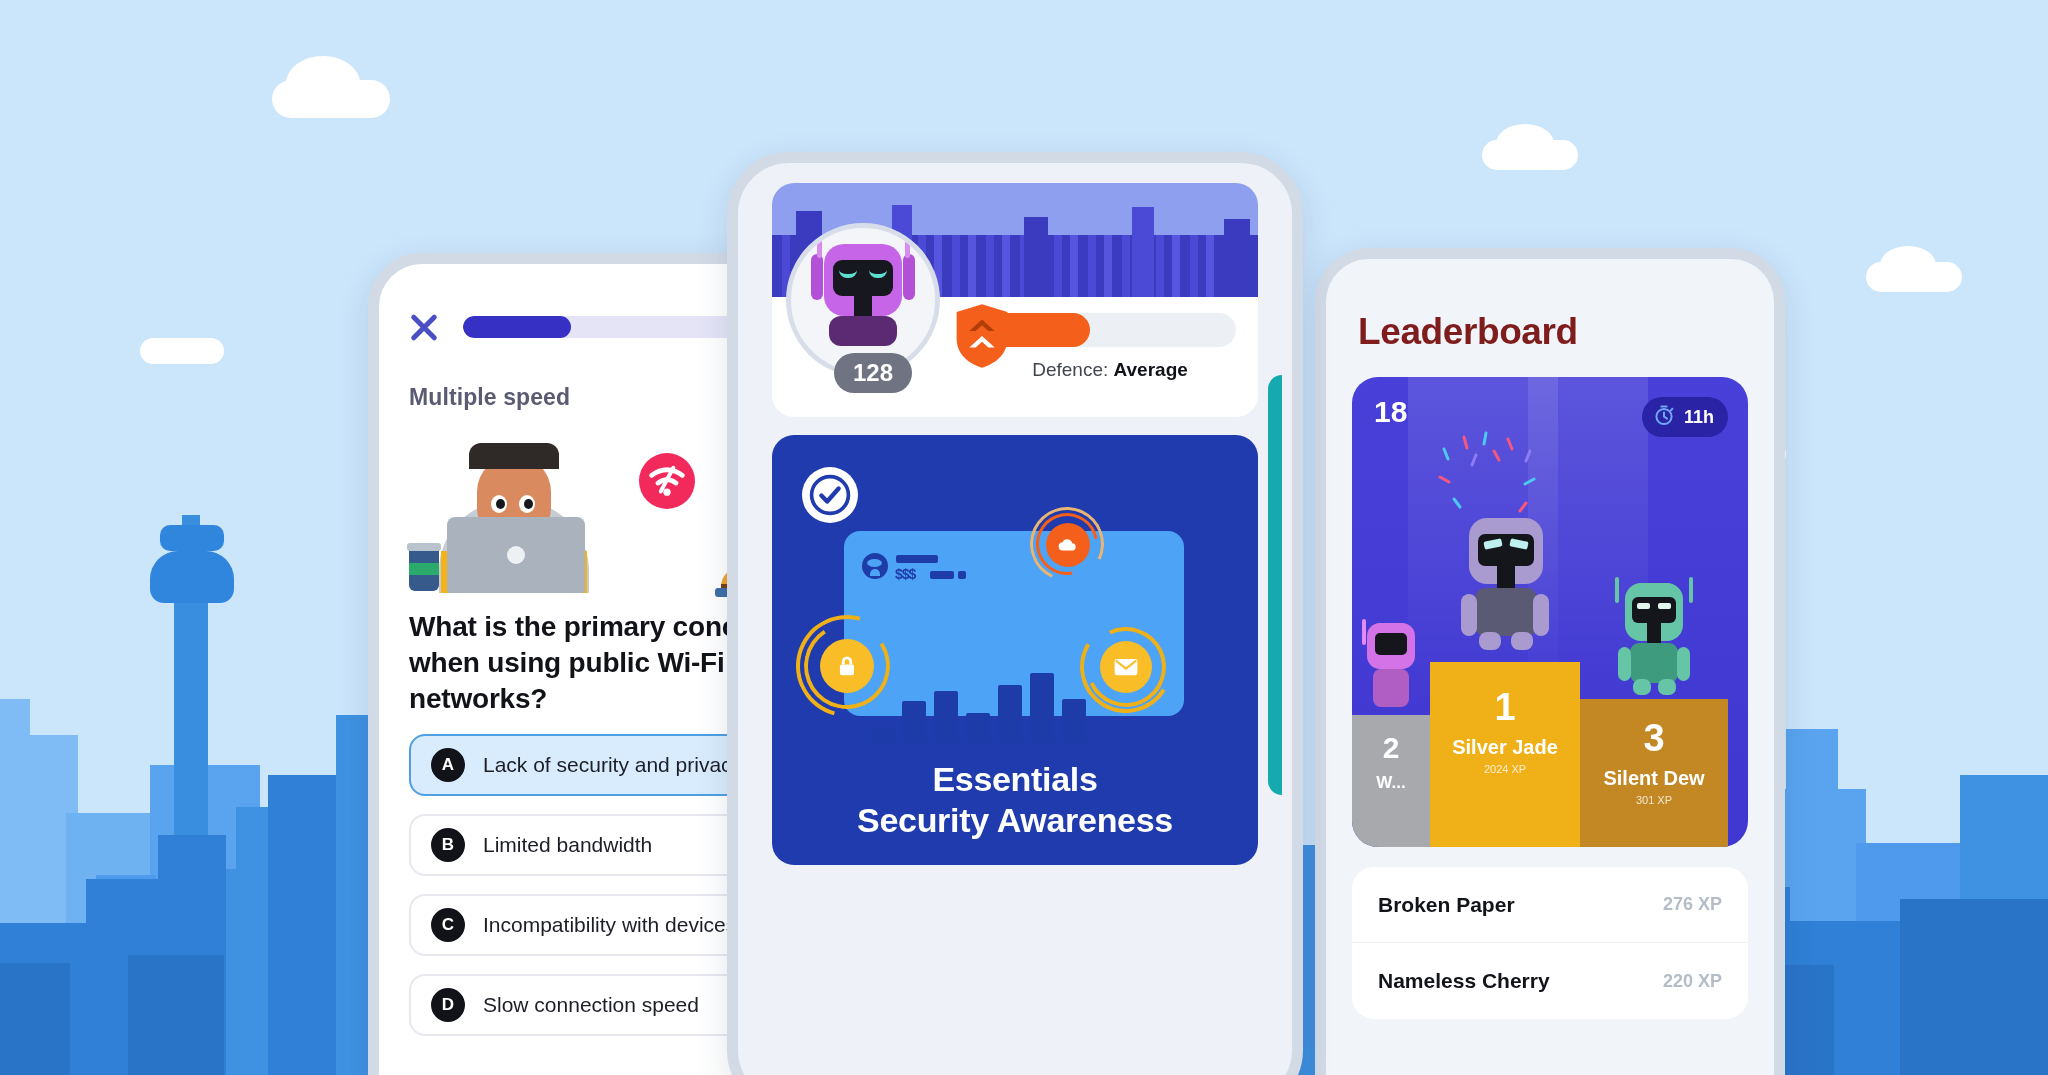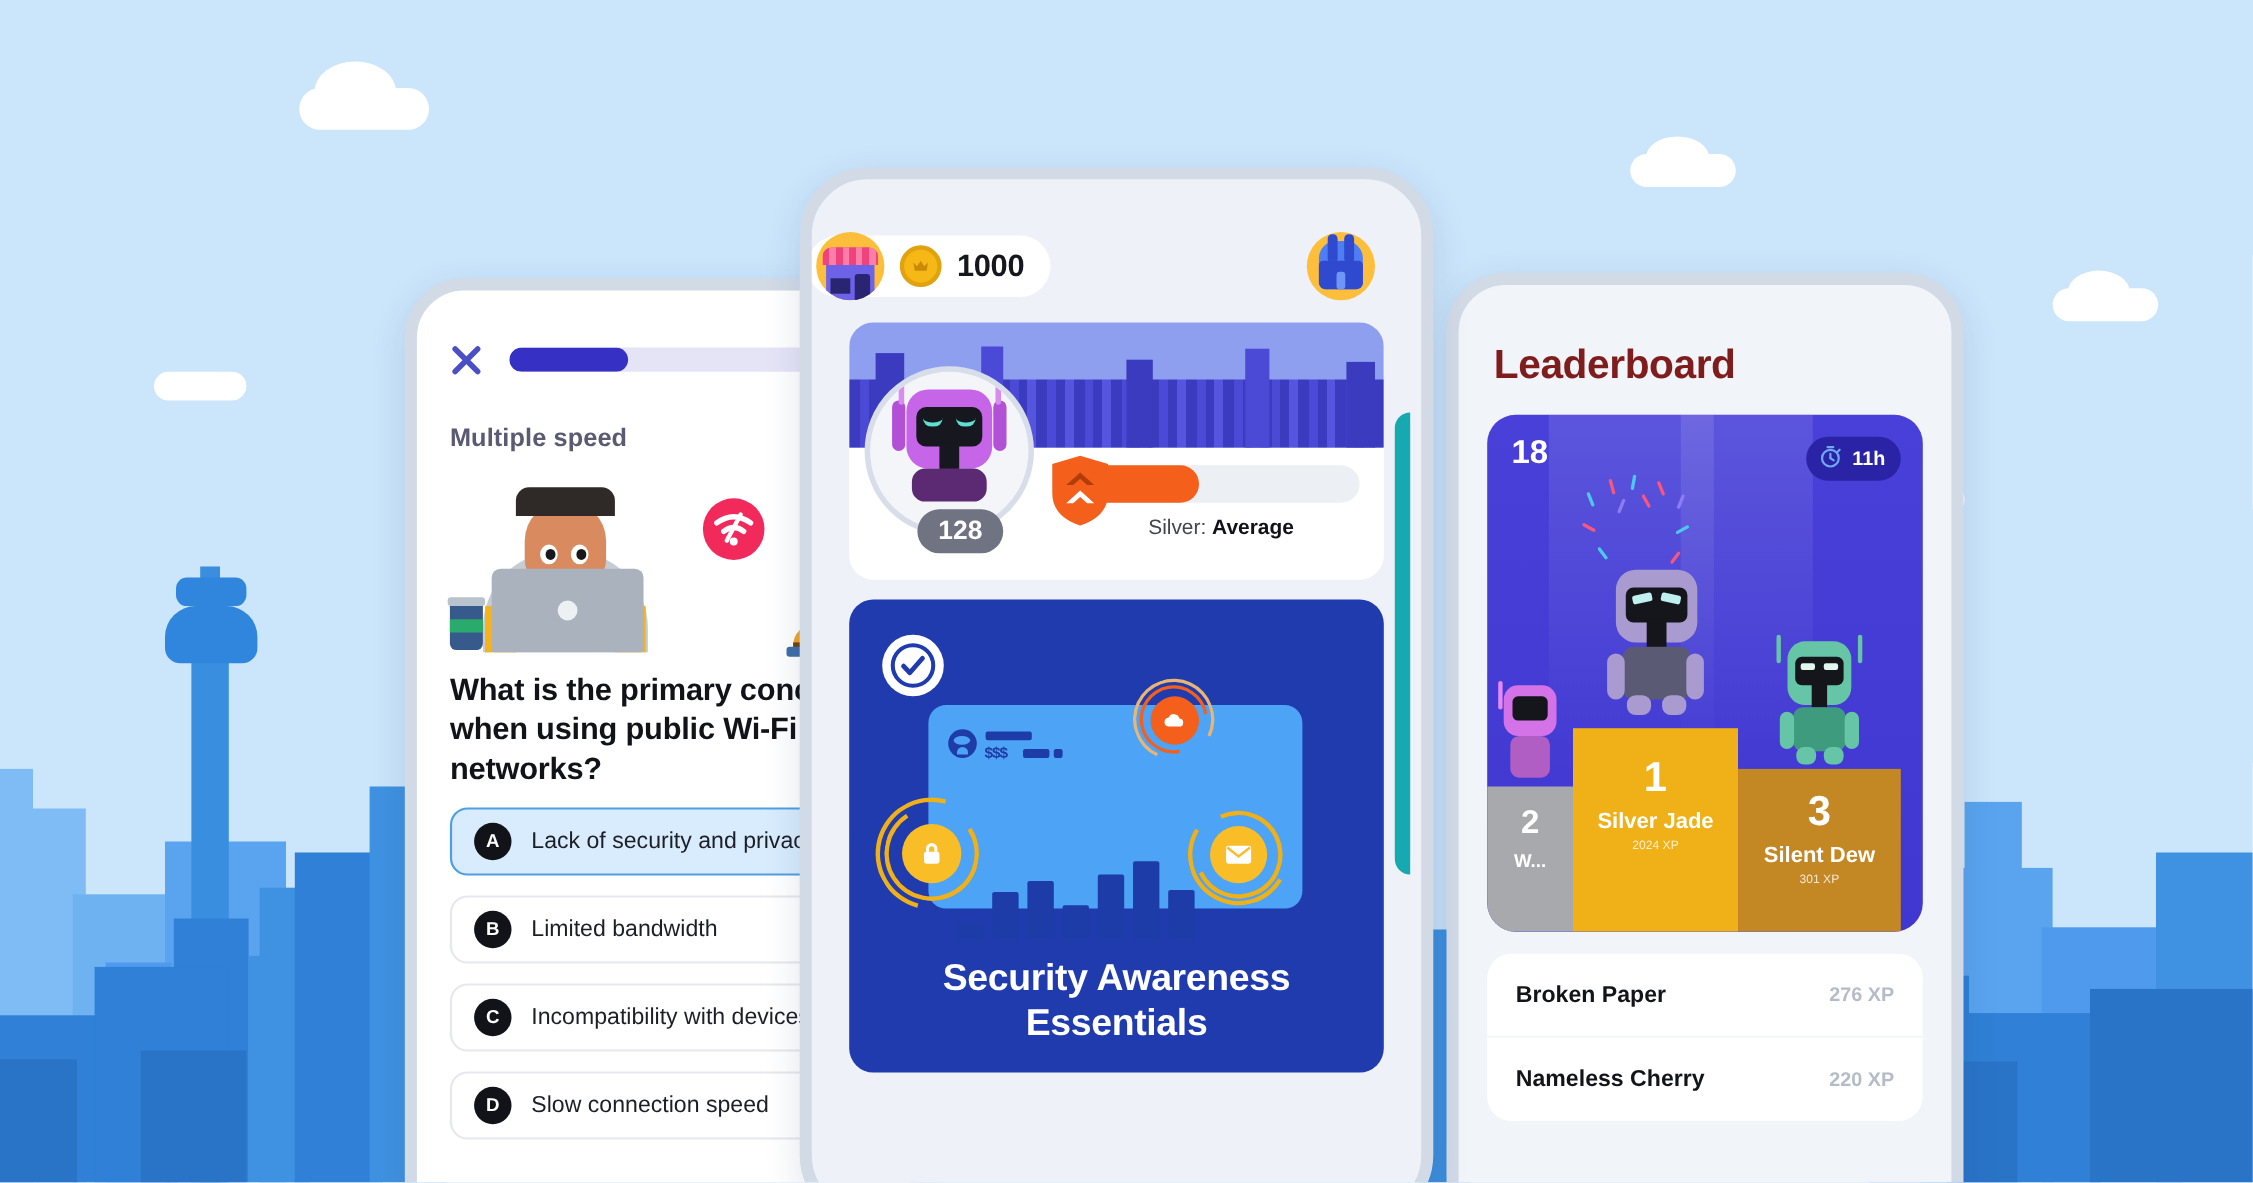--- a/index.html
+++ b/index.html
@@ -412,45 +412,20 @@
       </div>
       <div class="lb-row">
         <span class="nm">Nameless Cherry</span>
         <span class="xp">220 XP</span>
       </div>
     </div>
   </div>
 
   <div class="phone" id="phone-center">
 
-    <div class="home-top">
-      <div class="coin-pill">
-        <div class="shop-ico">
-          <div style="position:absolute;left:9px;bottom:0;width:44px;height:34px;background:#6d63e8;"></div>
-          <div style="position:absolute;left:13px;bottom:6px;width:18px;height:14px;background:#2a2570;"></div>
-          <div style="position:absolute;left:35px;bottom:0;width:14px;height:24px;background:#2a2570;border-radius:3px 3px 0 0;"></div>
-          <div style="position:absolute;left:6px;top:14px;width:50px;height:16px;background:#f0437e;border-radius:8px 8px 0 0;"></div>
-          <div style="position:absolute;left:6px;top:14px;width:50px;height:16px;background:repeating-linear-gradient(90deg,#f0437e 0 6px,#fb7fa8 6px 12px);border-radius:8px 8px 0 0;"></div>
-        </div>
-        <div class="coin">
-          <svg viewBox="0 0 24 24">
-              <path d="M4 8 l4 4 l4 -6 l4 6 l4 -4 l-1.6 9 h-12.8 z" fill="#c98b07"></path>
-            </svg>
-        </div>
-        <span class="coin-num">1000</span>
-      </div>
-
-      <div class="bag-ico">
-        <div style="position:absolute;left:11px;top:8px;width:40px;height:44px;background:#4f7df3;border-radius:16px 16px 6px 6px;"></div>
-        <div style="position:absolute;left:11px;top:26px;width:40px;height:26px;background:#2f49cf;border-radius:4px 4px 6px 6px;"></div>
-        <div style="position:absolute;left:19px;top:2px;width:9px;height:26px;background:#2f49cf;border-radius:4px;"></div>
-        <div style="position:absolute;left:34px;top:2px;width:9px;height:26px;background:#2f49cf;border-radius:4px;"></div>
-        <div style="position:absolute;left:27px;top:36px;width:8px;height:16px;background:#6f95f7;border-radius:3px;"></div>
-      </div>
-    </div>
 
     <div class="hero-card">
       <div class="hero-sky">
         <div style="position:absolute;left:0;bottom:0;width:100%;height:62px;background:repeating-linear-gradient(90deg,#3b3bbf 0 10px,#4a4ad6 10px 18px,#3b3bbf 18px 26px,#5555e0 26px 34px);"></div>
         <div style="position:absolute;left:24px;bottom:0;width:26px;height:86px;background:#3b3bbf;"></div>
         <div style="position:absolute;left:120px;bottom:0;width:20px;height:92px;background:#4a4ad6;"></div>
         <div style="position:absolute;left:252px;bottom:0;width:24px;height:80px;background:#3b3bbf;"></div>
         <div style="position:absolute;left:360px;bottom:0;width:22px;height:90px;background:#4a4ad6;"></div>
         <div style="position:absolute;left:452px;bottom:0;width:26px;height:78px;background:#3b3bbf;"></div>
       </div>
@@ -474,21 +449,21 @@
             <svg viewBox="0 0 44 52" style="width:56px;height:66px;">
               <path d="M22 1 L42 7 V28 C42 41 32 48 22 51 C12 48 2 41 2 28 V7 Z" fill="#f4601c"></path>
               <path d="M22 13 l10 9 h-5 l-5 -4.5 l-5 4.5 h-5 z" fill="#b23d08"></path>
               <path d="M22 26 l10 9 h-5 l-5 -4.5 l-5 4.5 h-5 z" fill="#ffffff"></path>
             </svg>
           </div>
           <div class="def-bar-track">
             <div class="def-bar-fill" style="width: 42%;"></div>
           </div>
           <div class="def-label">
-            <span>Silver:</span>
+            <span>Defence:</span>
             <b>Average</b>
           </div>
         </div>
       </div>
     </div>
 
 
     <div class="course-peek"></div>
 
     <div class="course-card">
@@ -540,19 +515,19 @@
         <div class="ring" style="left:236px;top:90px;width:92px;height:92px;border-width:4px;border-color:#efb018;border-top-color:transparent;border-right-color:transparent;transform:rotate(-14deg);"></div>
         <div class="ico-circle" style="left:256px;top:110px;width:52px;height:52px;background:#f9bd27;">
           <svg viewBox="0 0 24 18" style="width:26px;height:20px;">
             <rect x="1.5" y="1.5" width="21" height="15" rx="2" fill="#fff"></rect>
             <path d="M2.5 3 L12 10.5 L21.5 3" fill="none" stroke="#f9bd27" stroke-width="2"></path>
           </svg>
         </div>
       </div>
 
       <div class="course-title">
+        <div>Essentials</div>
         <div>Security Awareness</div>
-        <div>Essentials</div>
       </div>
     </div>
   </div>
 
 </div>
 
 </body></html>

